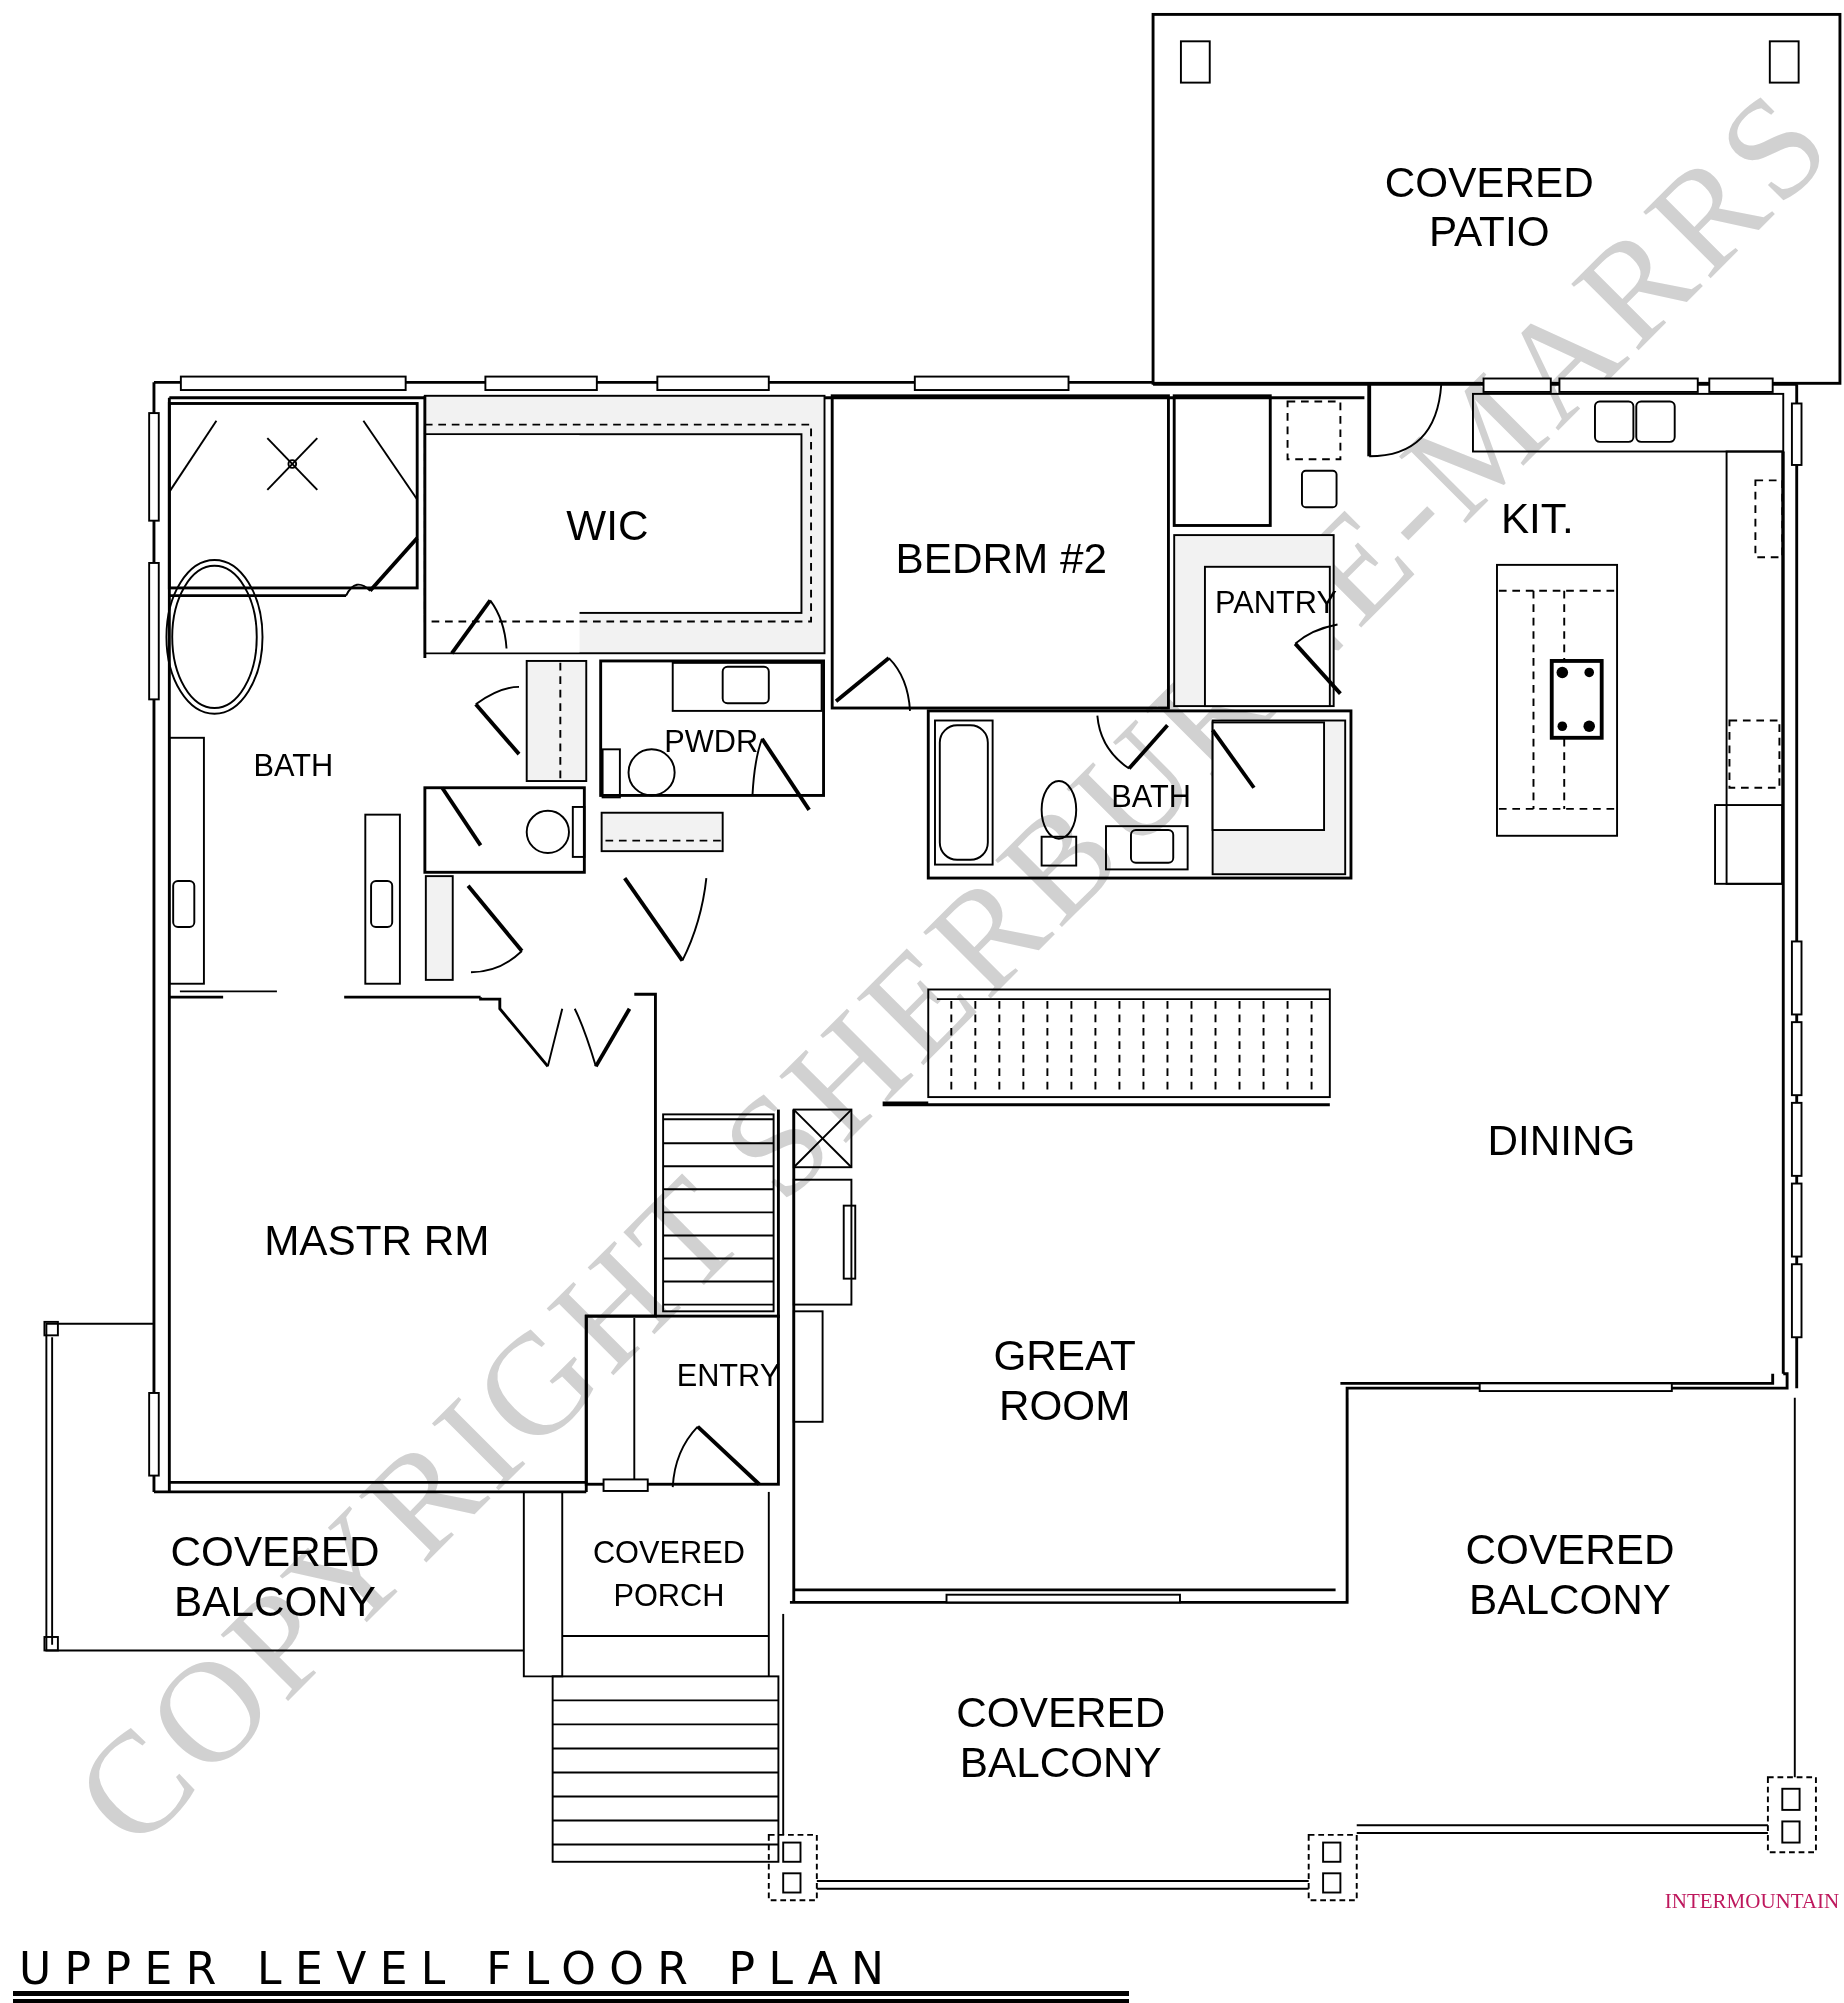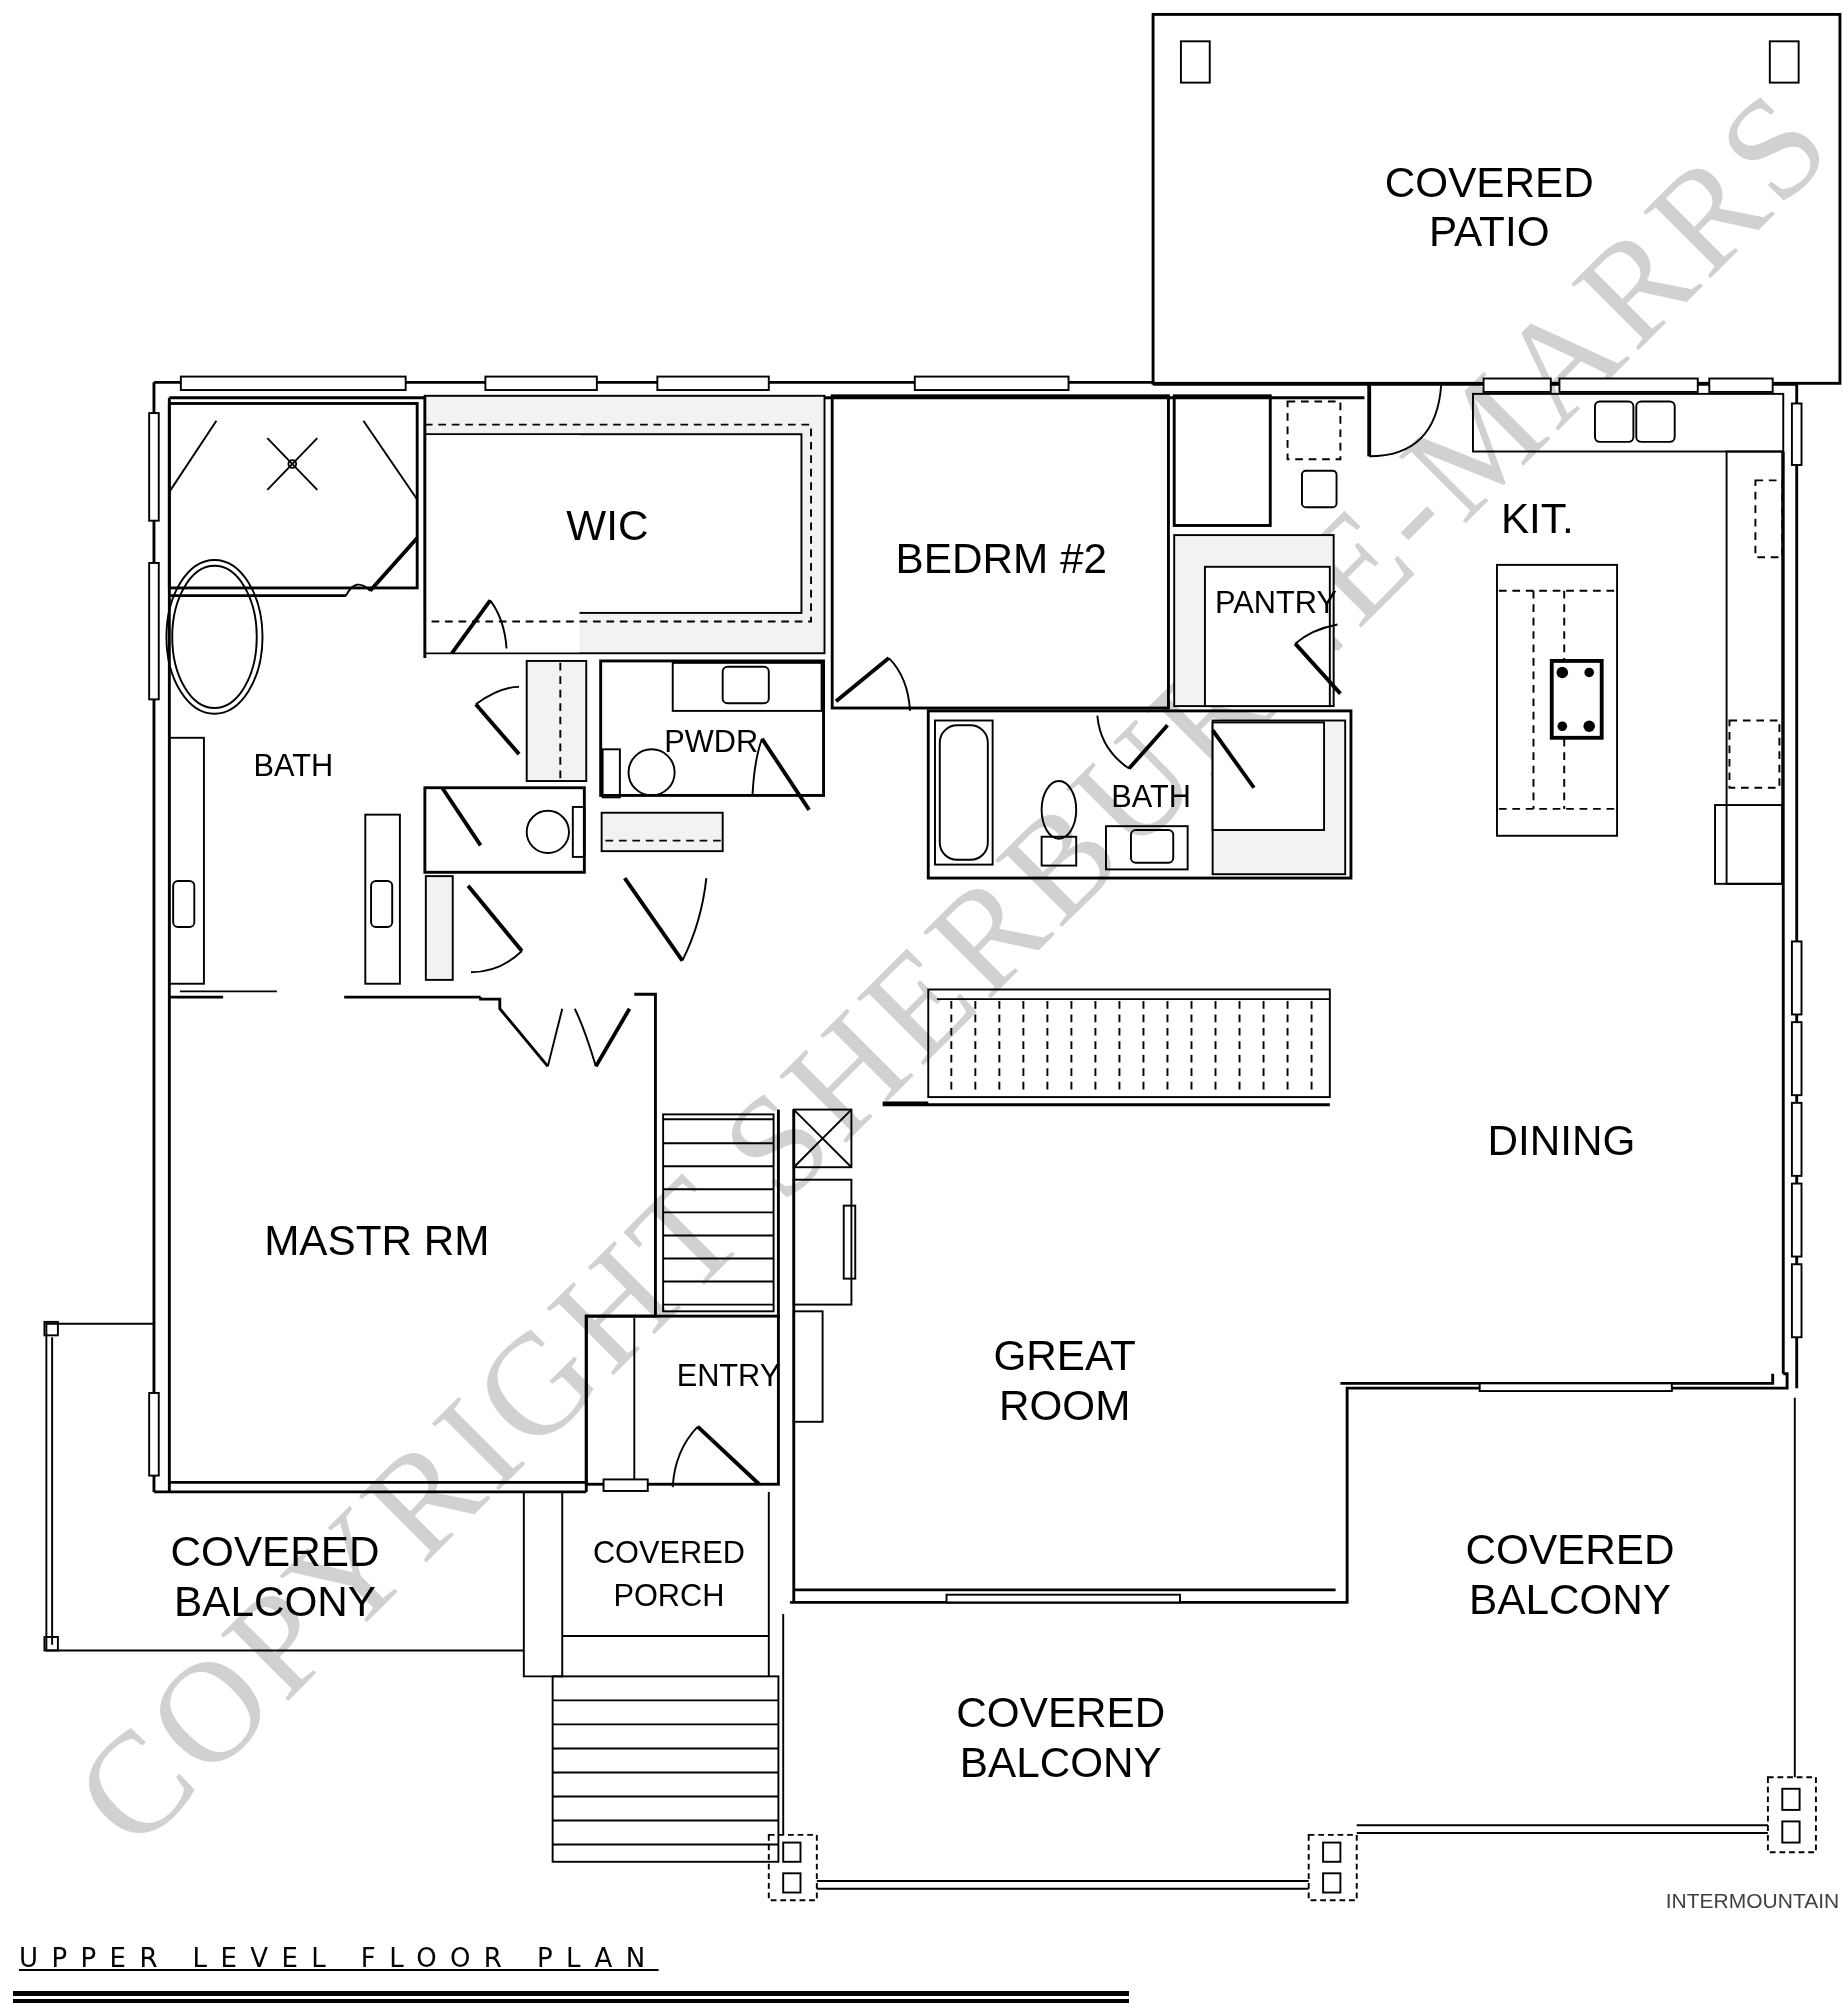--- a/index.html
+++ b/index.html
@@ -8,24 +8,24 @@
   .wall { fill:none; stroke:#000; stroke-width:3; }
   .wall-thin { fill:none; stroke:#000; stroke-width:2; }
   .dash { fill:none; stroke:#000; stroke-width:2; stroke-dasharray:8 6; }
   .shade { fill:#f2f2f2; stroke:#000; stroke-width:2; }
   .door { fill:none; stroke:#000; stroke-width:4; }
   .arc { fill:none; stroke:#000; stroke-width:2; }
   .win { fill:#fff; stroke:#000; stroke-width:2; }
   .room-label { font-family:"Liberation Sans", sans-serif; font-size:44px; fill:#000; text-anchor:middle; }
   .room-label-sm { font-family:"Liberation Sans", sans-serif; font-size:32px; fill:#000; text-anchor:middle; }
   .watermark { font-family:"Liberation Serif", serif; font-size:150px; fill:#9a9a9a; opacity:0.45; letter-spacing:6px; }
-  .title { position:absolute; left:19px; top:1943px; font-family:"DejaVu Sans", sans-serif; font-size:26px; letter-spacing:13.4px; color:#000;text-decoration:underline; }
+  .title { position:absolute; left:19px; top:1943px; font-family:"DejaVu Sans", sans-serif; font-size:44px; letter-spacing:13.4px; color:#000; }
   .title-rule1 { position:absolute; left:13.4px; top:1991px; width:1116px; height:4.8px; background:#000; }
   .title-rule2 { position:absolute; left:13.4px; top:1999px; width:1116px; height:3.8px; background:#000; }
-  .credit { position:absolute; right:5.8px; top:1889px; font-family:Liberation Sans, sans-serif; font-size:21px; color:#404040; }
+  .credit { position:absolute; right:5.8px; top:1889px; font-family:Liberation Serif, serif; font-size:21px; color:#be185d; }
 </style>
 </head>
 <body>
 
 <svg id="plan" viewBox="0 0 1920 2085" xmlns="http://www.w3.org/2000/svg">
 
   <text class="watermark" transform="translate(140,1930) rotate(-45)">COPYRIGHT SHERBURNE-MARRS</text>
 
   <g>
     <rect class="wall" x="1200" y="15" width="715" height="384"></rect>

